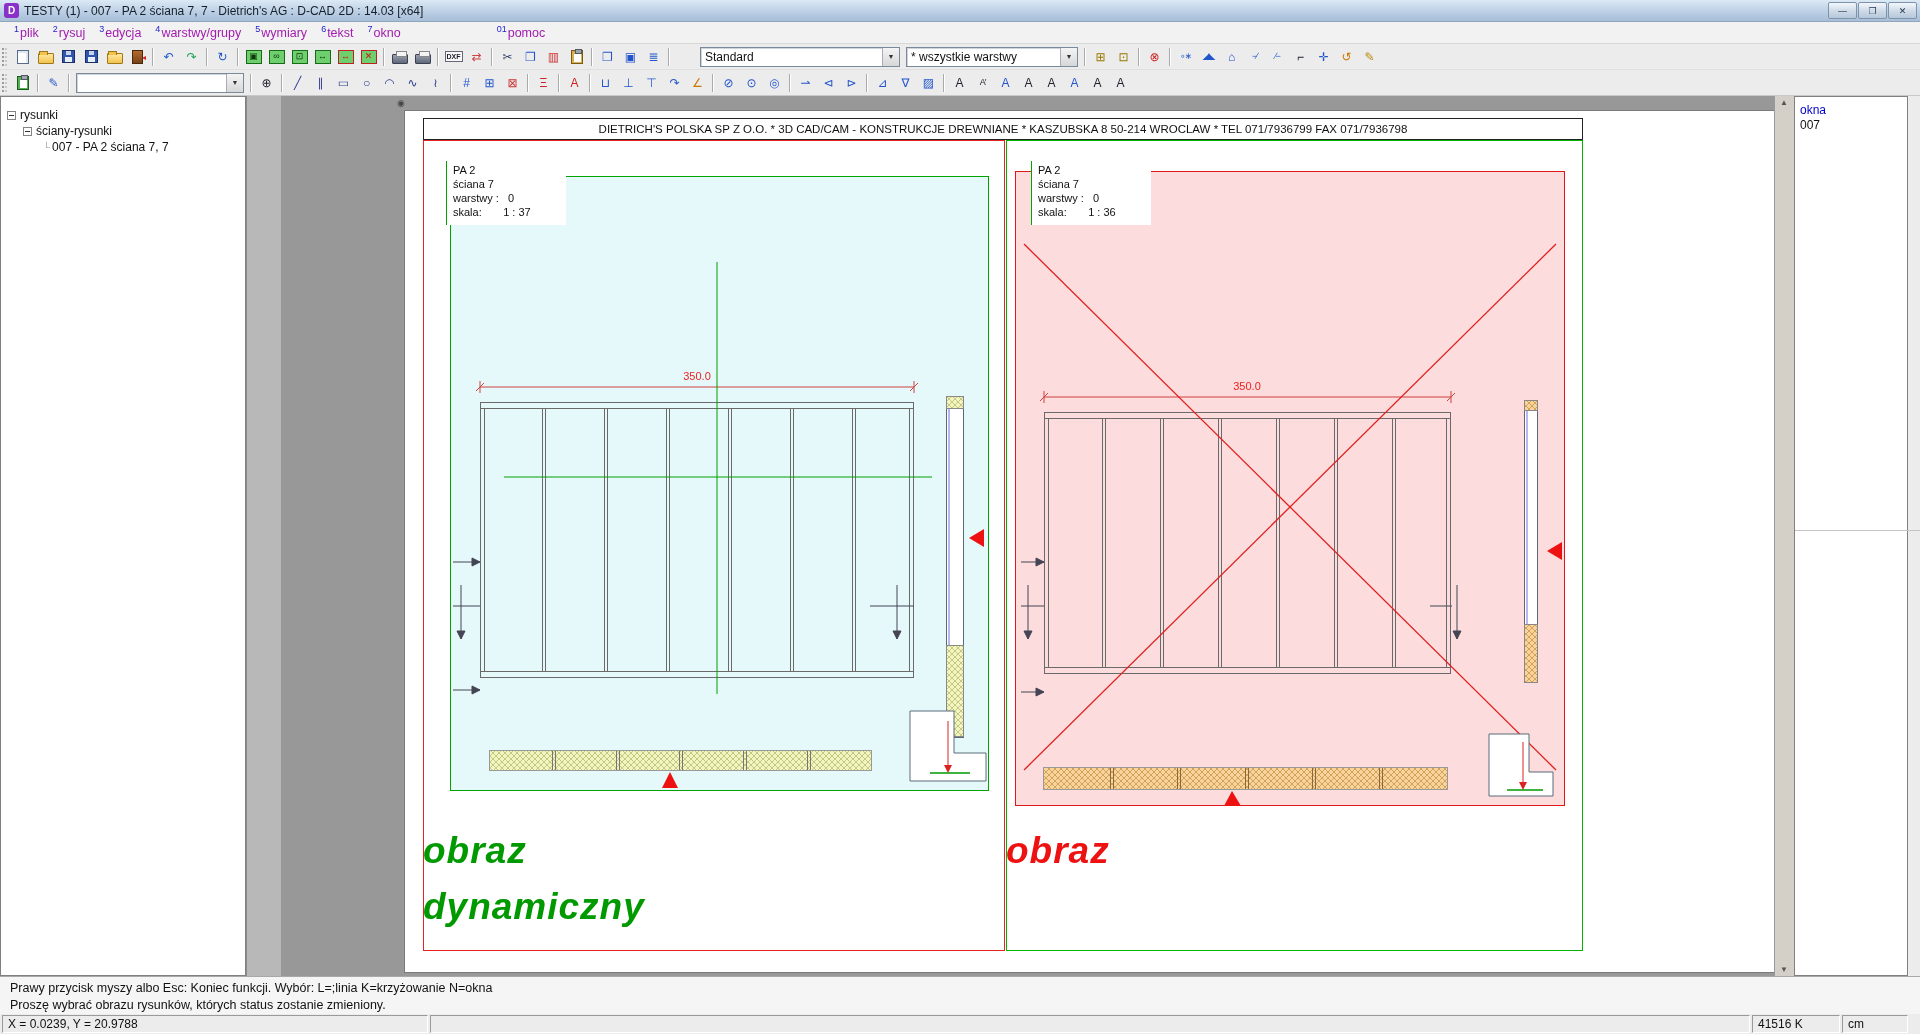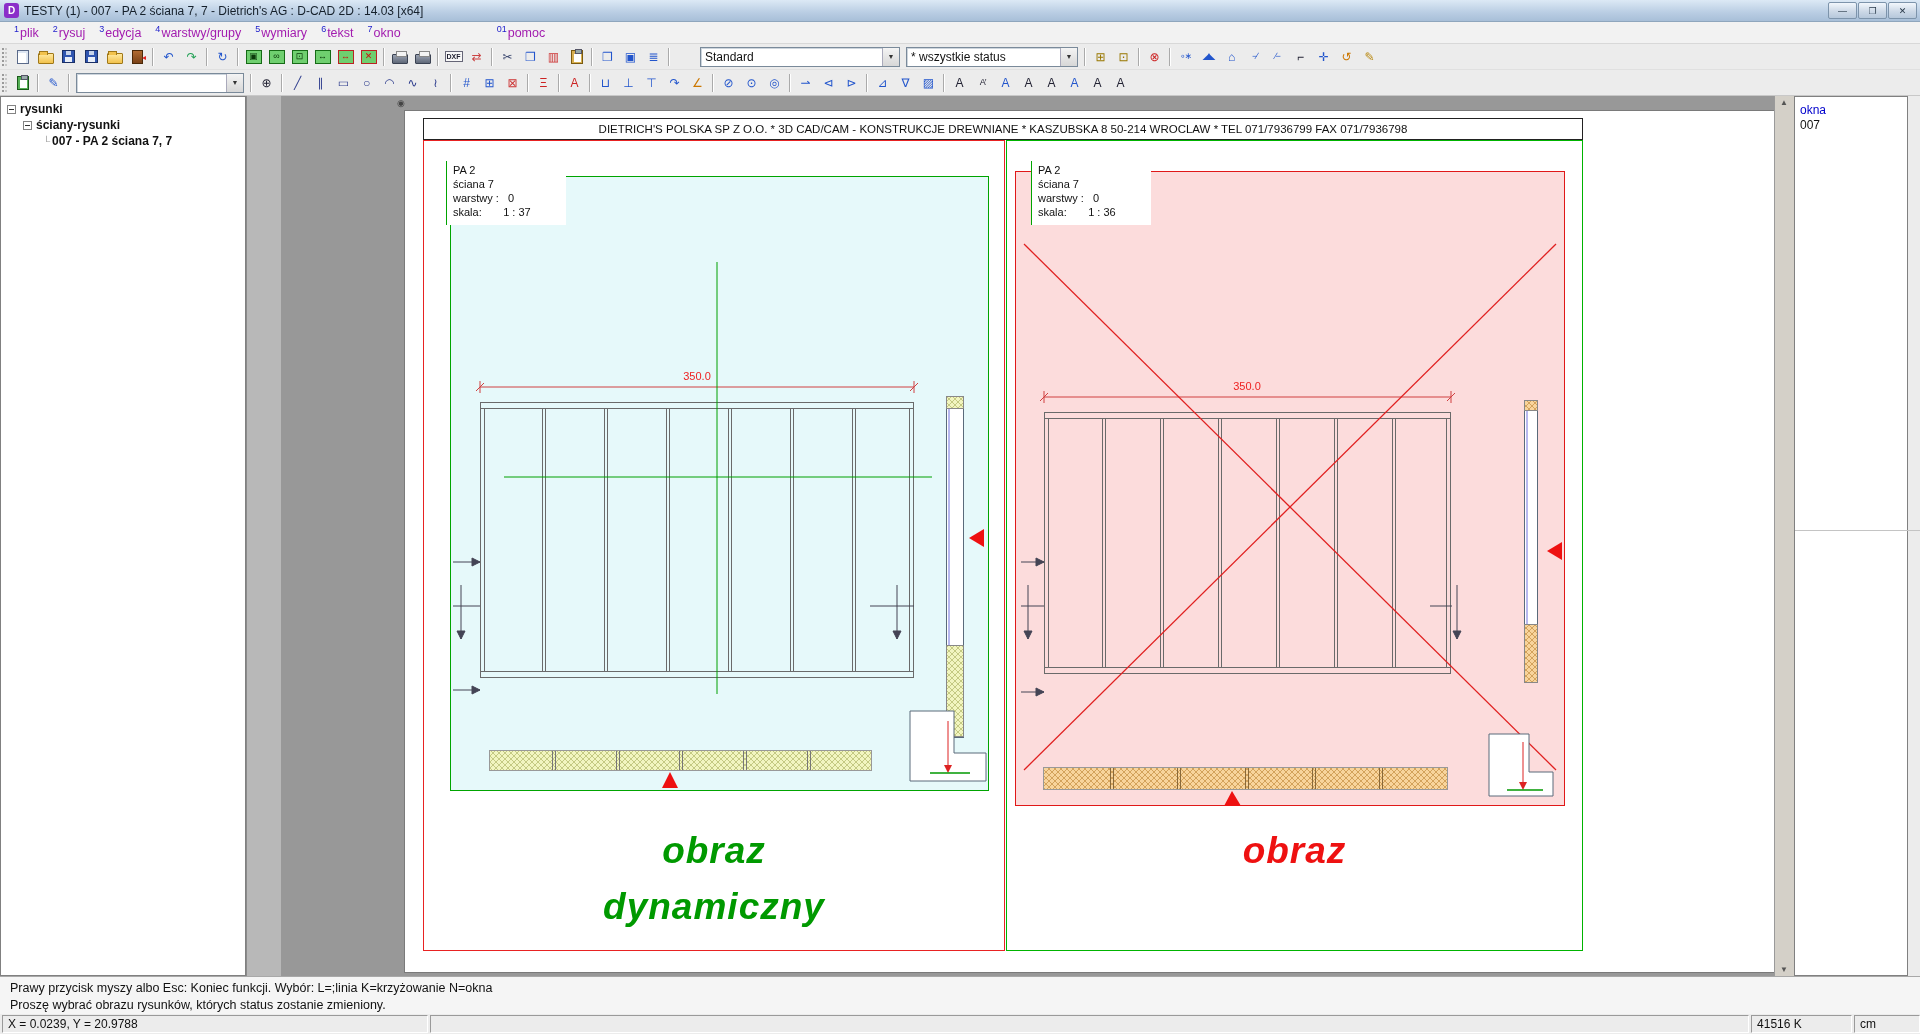--- a/index.html
+++ b/index.html
@@ -118,37 +118,37 @@
   #frame-right { left:601px; width:577px; border:1px solid #00b400; }
   #cyan-box { position:absolute; left:45px; top:65px; width:539px; height:615px;
     background:#e6f9fa; border:1px solid #00a400; }
   #pink-box { position:absolute; left:610px; top:60px; width:550px; height:635px;
     background:#fcdcdc; border:1px solid #e01818; }
   .info-box { position:absolute; top:50px; width:120px; height:64px; background:#fff;
     border-left:1px solid #00a400; padding:2px 0 0 6px; z-index:5; }
   #info-left  { left:41px; }
   #info-right { left:626px; }
   .info-line { font-size:11px; color:#111; line-height:14px; white-space:pre; }
-  .caption { position:absolute; top:712px; text-align:center; font-style:italic;
+  .caption { position:absolute; top:712px; font-style:italic;
     font-weight:600; font-size:37px; line-height:56px; letter-spacing:1px; }
   #caption-left  { left:18px;  width:582px; color:#009900; }
   #caption-right { left:601px; width:577px; color:#ee1111; }
 
   
   #statusbar { position:absolute; left:0; top:976px; width:1920px; height:38px;
     background:#f5f5f5; border-top:1px solid #a8a8a8; padding:3px 0 0 10px; }
   .status-line { font-size:12.5px; color:#111; line-height:17px; }
   #bottombar { position:absolute; left:0; top:1014px; width:1920px; height:20px;
     background:#ececec; display:flex; align-items:center; }
   .bb-box { height:18px; margin-left:2px; border:1px solid; border-color:#9a9a9a #fff #fff #9a9a9a;
     font-size:12px; color:#111; line-height:16px; padding-left:5px; background:#ececec;
     white-space:nowrap; overflow:hidden; }
   #bb-coords { width:426px; }
   #bb-mid { width:1320px; }
-  #bb-mem { width:101px; }
+  #bb-mem { width:88px; }
   #bb-units { width:66px; }
 </style>
 </head>
 <body>
 
 <div id="app">
 
   <div id="titlebar">
     <div id="app-icon">D</div>
     <div id="title-text">TESTY (1) - 007 - PA 2 ściana 7, 7 - Dietrich's AG : D-CAD 2D : 14.03 [x64]</div>
@@ -280,21 +280,21 @@
       </div>
       <div class="tbi">
         <span style="color: rgb(34, 85, 204);">≣</span>
       </div>
       <div class="tbsep"></div>
       <div class="combo" style="width: 200px; margin-left: 27px;">
         <div class="cval">Standard</div>
         <div class="cbtn">▼</div>
       </div>
       <div class="combo" style="width: 172px;">
-        <div class="cval">* wszystkie status</div>
+        <div class="cval">* wszystkie warstwy</div>
         <div class="cbtn">▼</div>
       </div>
       <div class="tbsep"></div>
       <div class="tbi">
         <span style="color: rgb(153, 119, 0);">⊞</span>
       </div>
       <div class="tbi">
         <span style="color: rgb(153, 119, 0);">⊡</span>
       </div>
       <div class="tbsep"></div>
@@ -457,21 +457,21 @@
         <span style="color: rgb(34, 34, 51);">A</span>
       </div>
       <div class="tbi">
         <span style="color: rgb(34, 34, 51);">A</span>
       </div>
     </div>
 
   <div id="main">
 
     <div id="tree-panel">
-      <div style="padding:4px 0 0 6px;font-weight:bold;" id="tree-root">
+      <div style="padding:10px 0 0 6px;" id="tree-root">
           <div class="tree-row" style="padding-left: 0px;">
             <span class="tree-box"></span>
             <span>rysunki</span>
           </div>
           <div class="tree-row" style="padding-left: 16px;">
             <span class="tree-box"></span>
             <span>ściany-rysunki</span>
           </div>
           <div class="tree-row" style="padding-left: 36px;">
             <span class="tree-elbow">└</span>

